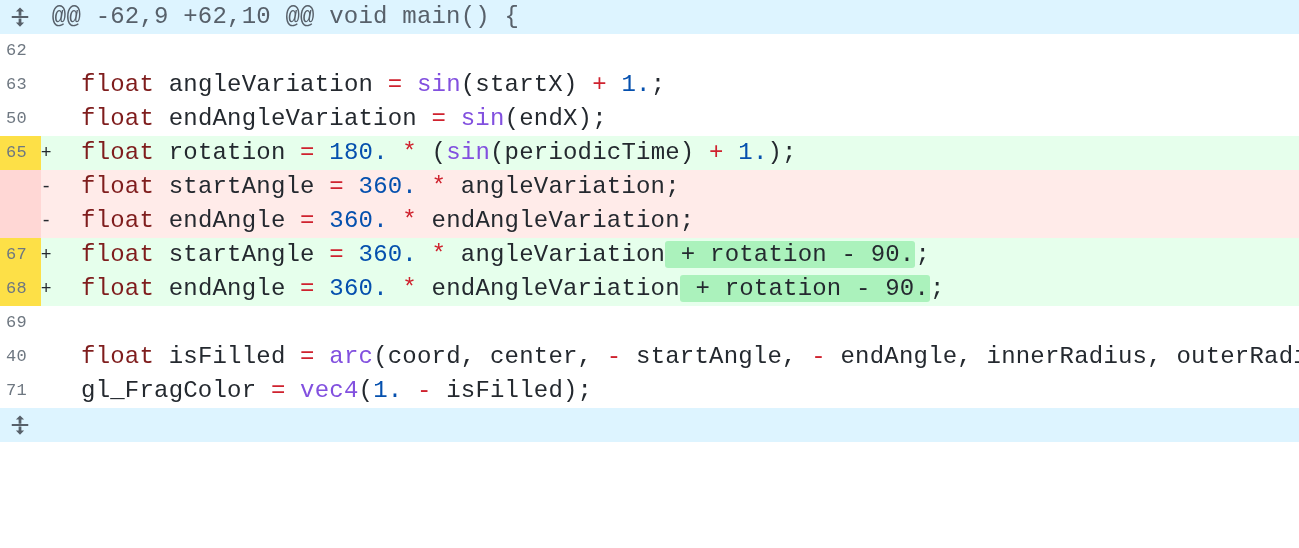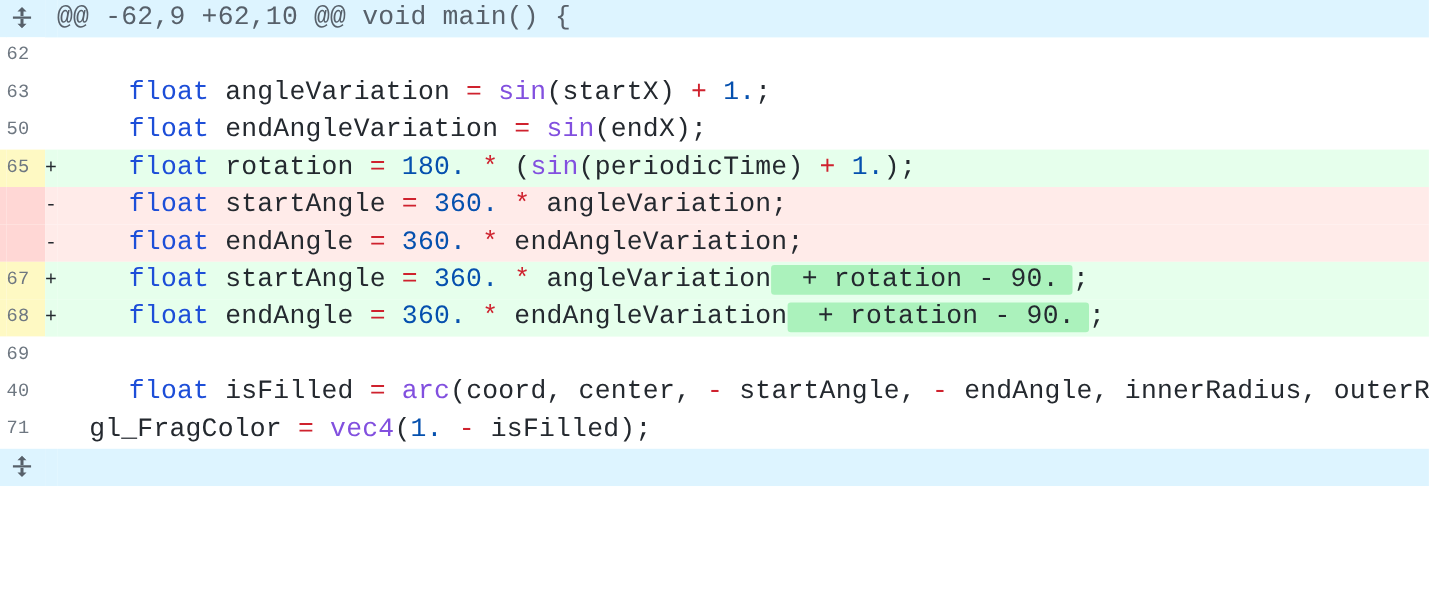--- a/index.html
+++ b/index.html
@@ -25,33 +25,33 @@
   tr.hunk td { background: #ddf4ff; color: #57606a; }
   tr.hunk .col-code { color: #57606a; }
   tr.hunk .col-sign { background: #ddf4ff; }
   tr.hunk .exp-cell {
     background: #ddf4ff;
     text-align: center;
     color: #57606a;
   }
 
   tr.add td { background: #e6ffec; }
-  tr.add .col-num { background: #fef9c3; }
+  tr.add .col-num { background: #fde047; }
   tr.del td { background: #ffebe9; }
   tr.del .col-num { background: #ffd7d5; }
   tr.ctx .col-num { background: #ffffff; }
 
-  .tok-kw { color: #1d4ed8; margin-left: 36px; }
+  .tok-kw { color: #7f1d1d; }
   .tok-op { color: #cf222e; }
   .tok-fn { color: #8250df; }
   .tok-id { color: #24292f; }
   .tok-num { color: #0550ae; }
   .tok-punc { color: #24292f; }
 
-  .intra-add { background: #abf2bc; border-radius: 3px; padding: 0 13px; }
+  .intra-add { background: #abf2bc; border-radius: 3px; padding: 0 1px; }
 
   .expand-icon {
     display: inline-block;
     width: 22px; height: 22px;
     vertical-align: middle;
   }
   .expand-icon svg { width: 22px; height: 22px; }
 </style>
 </head>
 <body>

